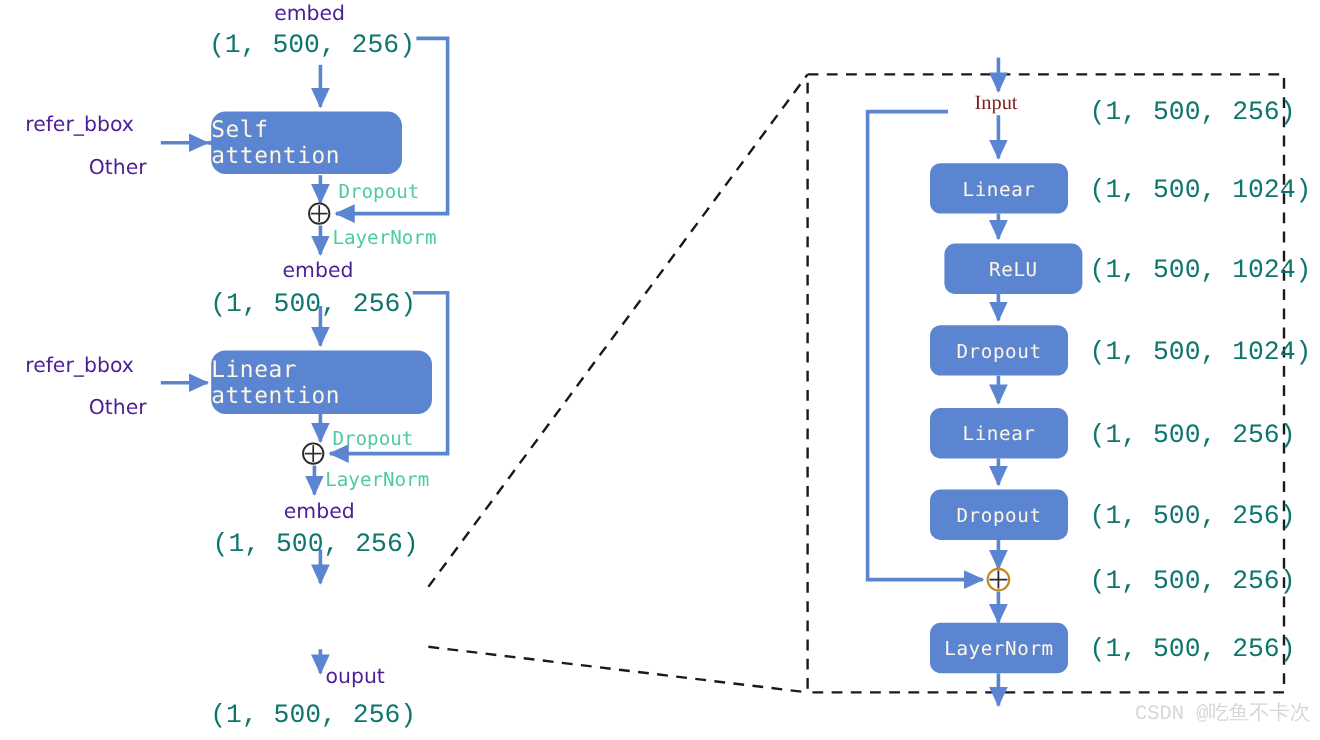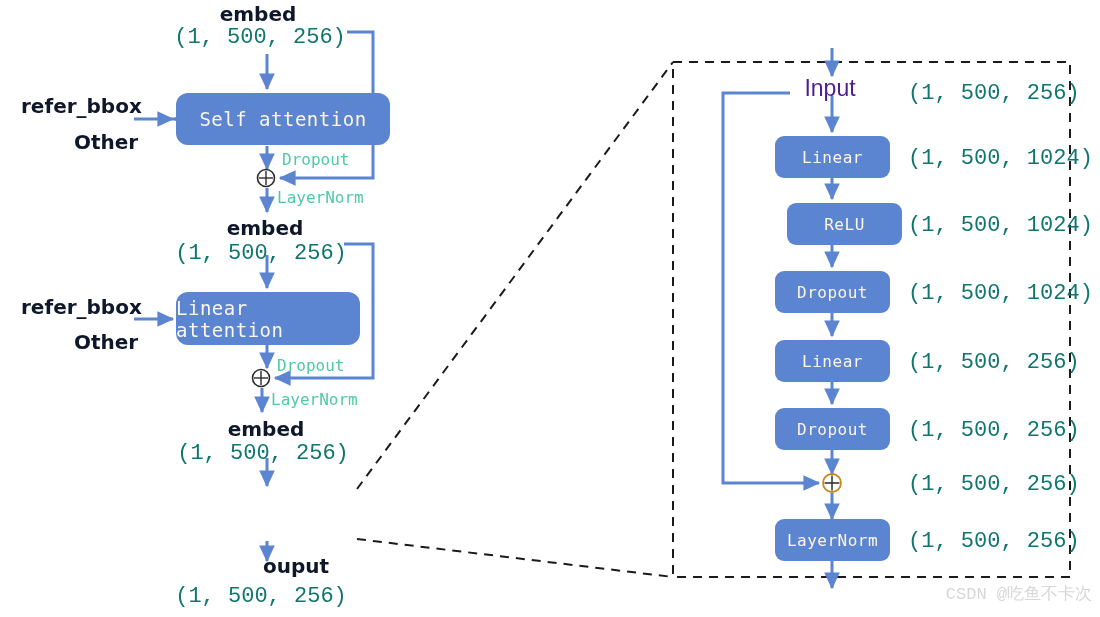--- a/index.html
+++ b/index.html
@@ -40,40 +40,40 @@
   .node-box.small {
     font-size: 16px;
     text-align: right;
   }
   .lbl {
     position: absolute;
     white-space: nowrap;
     line-height: 1;
   }
   .lbl-red {
-    color: #0f172a;
+    color: #4c1d95;
     font-family: "DejaVu Sans", sans-serif;
-    font-size: 20px;
-    font-weight: 700;
+    font-size: 17px;
+    font-weight: 400;
   }
   .lbl-shape {
     color: #0f766e;
     font-family: Liberation Mono, monospace;
     font-size: 22px;
     font-weight: 500;
   }
   .lbl-teal {
     color: #4ecaa5;
     font-family: "DejaVu Sans Mono", monospace;
     font-size: 16px;
   }
   .lbl-cyan {
-    color: #4c1d95;
-    font-family: Liberation Sans, sans-serif;
-    font-size: 23px;
+    color: #7f1d1d;
+    font-family: Liberation Serif, serif;
+    font-size: 17px;
   }
   .watermark {
     position: absolute;
     right: 8px;
     bottom: 12px;
     color: #d7d7d7;
     font-family: Liberation Mono, monospace;
     font-size: 17px;
     white-space: nowrap;
   }
@@ -148,21 +148,21 @@
       <line x1="832" y1="475.5" x2="832" y2="490.5" stroke="#2b2b2b" stroke-width="1.5"></line>
     </g>
   </svg>
 
   <div class="lbl lbl-red center-x" style="left:258px; top:4px;">embed</div>
   <div class="lbl lbl-shape center-x" style="left:260px; top:27px;">(1, 500, 256)</div>
 
   <div class="lbl lbl-red" style="left:21px; top:96px;">refer_bbox</div>
   <div class="lbl lbl-red" style="left:74px; top:132px;">Other</div>
 
-  <div class="node-box big" style="left:176px; top:93px; width:214px; height:52px;">Self attention</div>
+  <div class="node-box big" style="left:176px; top:93px; width:159px; height:52px;">Self attention</div>
 
   <div class="lbl lbl-teal" style="left:282px; top:152px;">Dropout</div>
   <div class="lbl lbl-teal" style="left:277px; top:190px;">LayerNorm</div>
 
   <div class="lbl lbl-red center-x" style="left:265px; top:218px;">embed</div>
   <div class="lbl lbl-shape center-x" style="left:261px; top:243px;">(1, 500, 256)</div>
 
   <div class="lbl lbl-red" style="left:21px; top:297px;">refer_bbox</div>
   <div class="lbl lbl-red" style="left:74px; top:332px;">Other</div>
 

